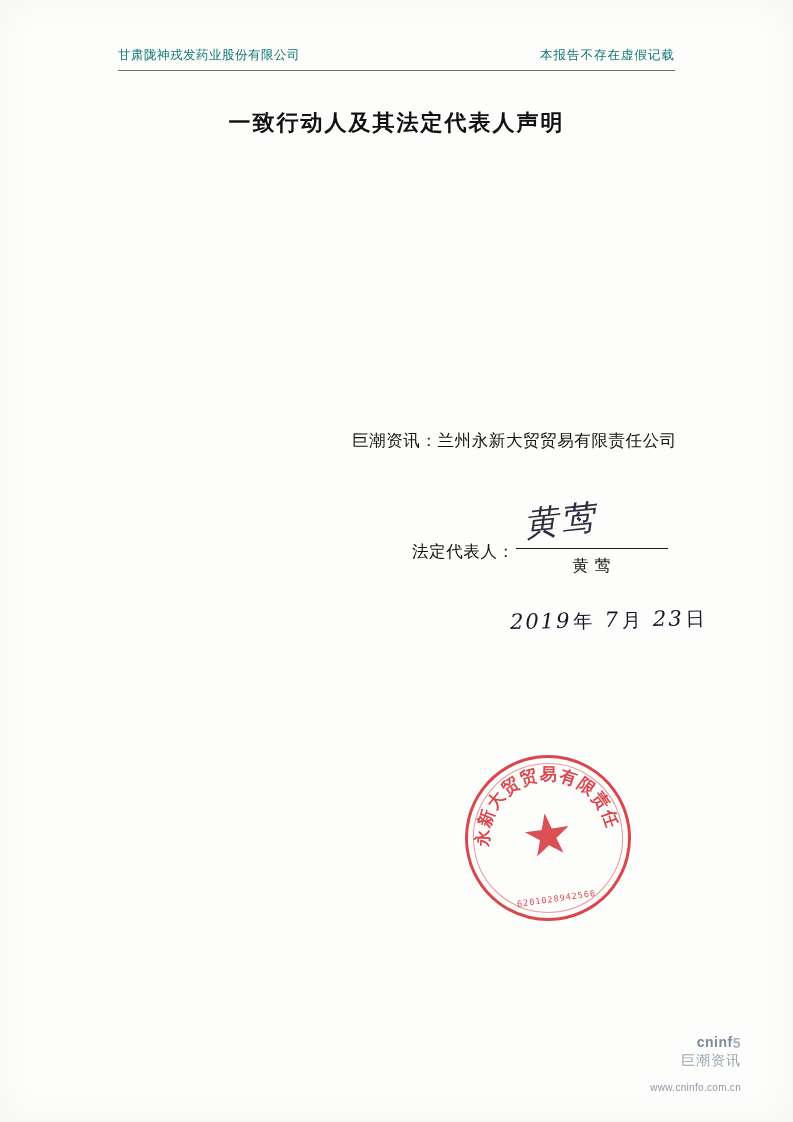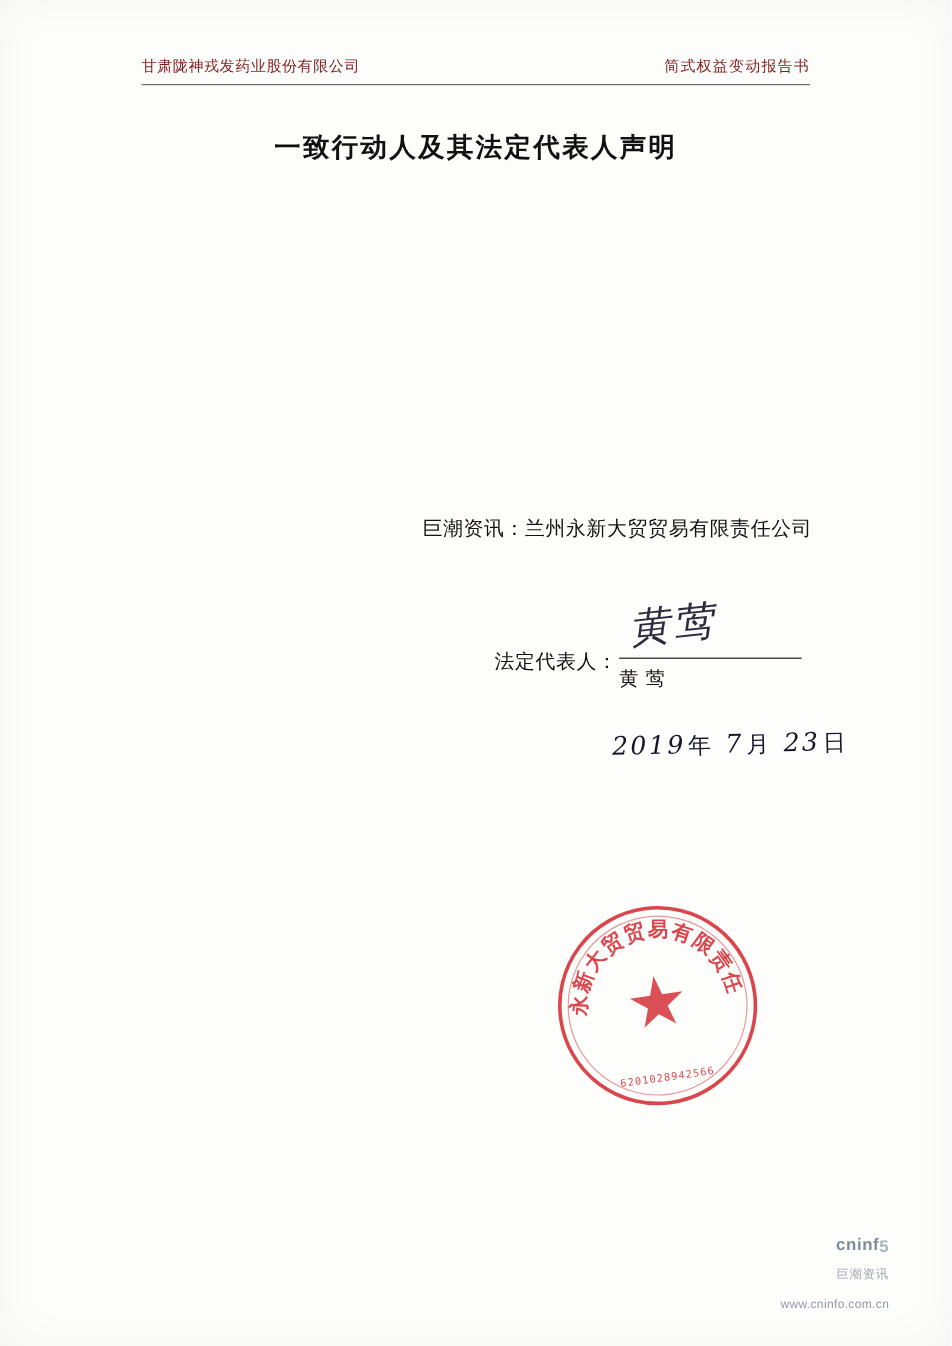--- a/index.html
+++ b/index.html
@@ -26,21 +26,21 @@
   .header {
     position: absolute;
     top: 47px;
     left: 118px;
     right: 118px;
     display: flex;
     justify-content: space-between;
     align-items: flex-end;
     font-size: 12.5px;
     letter-spacing: 0.5px;
-    color: #7f1d1d;
+    color: #0f766e;
     padding-bottom: 6px;
     border-bottom: 1px solid #6f6f6f;
   }
   .header .left { white-space: nowrap; }
   .header .right { white-space: nowrap; letter-spacing: 1px; }
 
   
   .doc-title {
     position: absolute;
     top: 108px;
@@ -104,20 +104,21 @@
     top: 118px;
     left: 516px;
     width: 152px;
     border-bottom: 1.2px solid #1a1a1a;
   }
   .sig-name {
     position: absolute;
     top: 126px;
     left: 516px;
     width: 152px;
+    text-align: center;
     font-size: 16px;
     letter-spacing: 1px;
   }
 
   
   .handwriting {
     position: absolute;
     top: 68px;
     left: 524px;
     font-size: 34px;
@@ -217,24 +218,24 @@
     color: #7e8c99;
     letter-spacing: 0.5px;
     text-align: right;
   }
   .footer-brand .brand-main .mark {
     display: inline-block;
     color: #a9b4bf;
     transform: translateY(1px);
   }
   .footer-brand .brand-sub {
-    font-size: 10px;
+    font-size: 14px;
     color: #9aa5b0;
     letter-spacing: 1px;
-    margin-top: 11px;
+    margin-top: 1px;
   }
   .footer-brand .brand-url {
     font-size: 10px;
     color: #8d9aa6;
     font-family: "Liberation Sans", sans-serif;
     letter-spacing: 0.3px;
     margin-top: 12px;
   }
 
   
@@ -245,21 +246,21 @@
     box-shadow: inset 0 0 42px rgba(0,0,0,0.035);
   }
 </style>
 </head>
 <body>
 
 <div class="page">
 
   <div class="header">
     <span class="left">甘肃陇神戎发药业股份有限公司</span>
-    <span class="right">简式权益变动报告书</span>
+    <span class="right">本报告不存在虚假记载</span>
   </div>
 
   <div class="doc-title">一致行动人及其法定代表人声明</div>
 
   <div class="body-text">
   </div>
 
   <div class="sig-block">
     <div class="sig-row">
 

